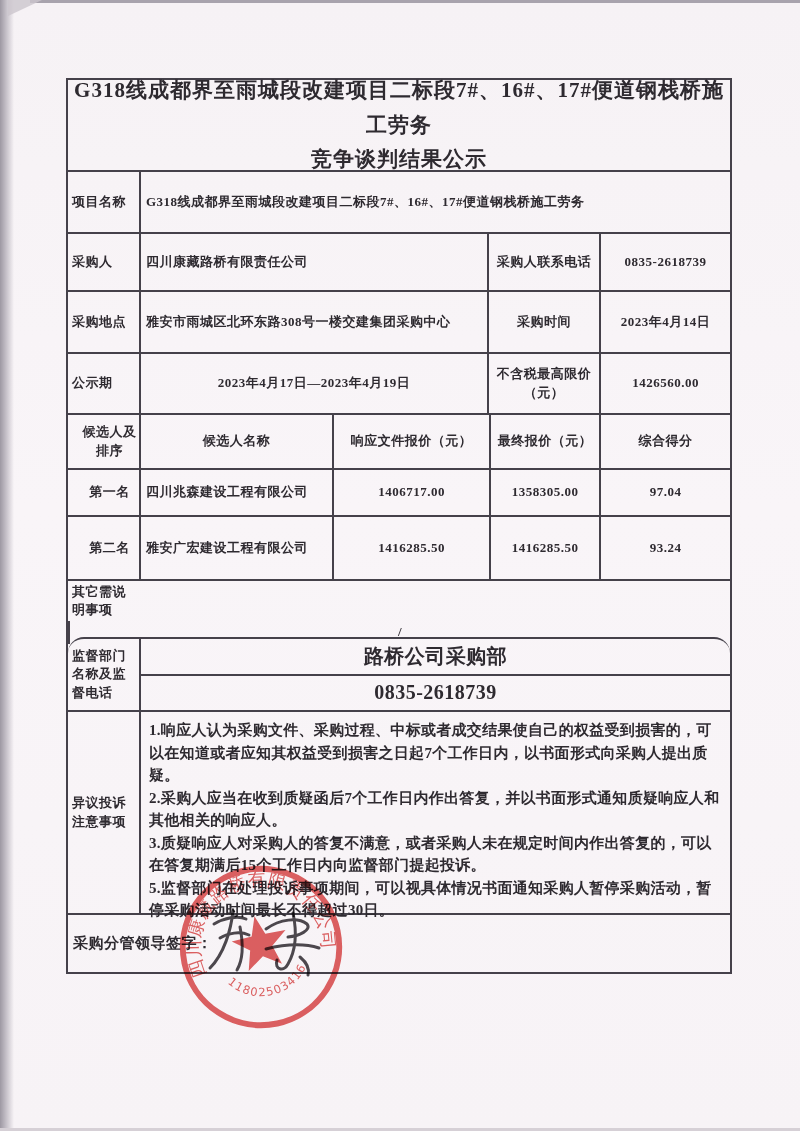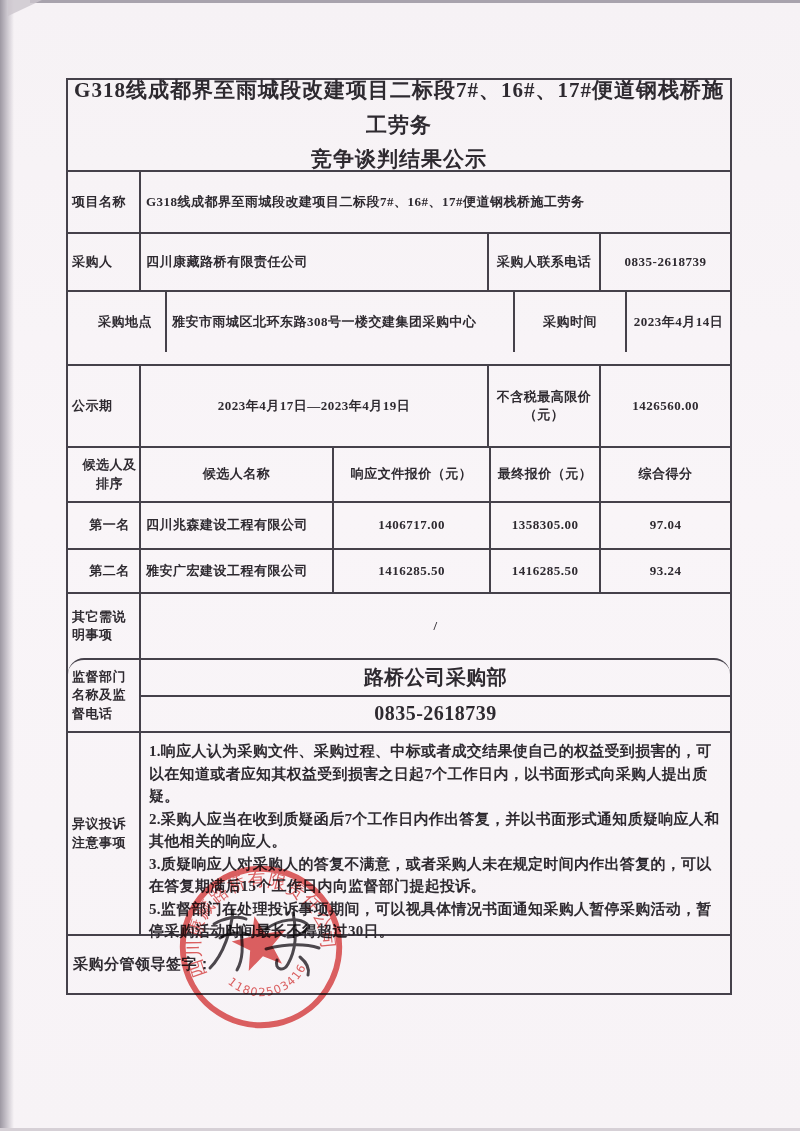--- a/index.html
+++ b/index.html
@@ -40,26 +40,26 @@
     font-size:13px;line-height:1.4;letter-spacing:.5px;
   }
   .c:first-child{border-left:none;}
   .lab{width:71px;padding-left:4px;padding-right:2px;}
   .ctr{justify-content:center;text-align:center;}
   .grow{flex:1;}
   
   .r-title{height:90px;}
   .r-proj{height:62px;}
   .r-buyer{height:58px;}
-  .r-loc{height:62px;padding-left:26px;}
-  .r-period{height:82px;margin-top:12px;}
+  .r-loc{height:62px;}
+  .r-period{height:61px;}
   .r-chead{height:55px;}
   .r-c1{height:47px;}
-  .r-c2{height:44px;}
-  .r-other{height:66px;}
+  .r-c2{height:64px;}
+  .r-other{height:58px;flex-direction:column;}
   .r-superv{height:73px;border-radius:16px;}
   .r-notes{height:203px;}
   .r-sign{height:59px;}
   .title-cell{
     flex:1;flex-direction:column;justify-content:center;text-align:center;
     font-size:21px;line-height:1.65;letter-spacing:1px;border-left:none;
   }
   
   .v1{width:348px;}
   .l2{width:112px;justify-content:center;text-align:center;}

